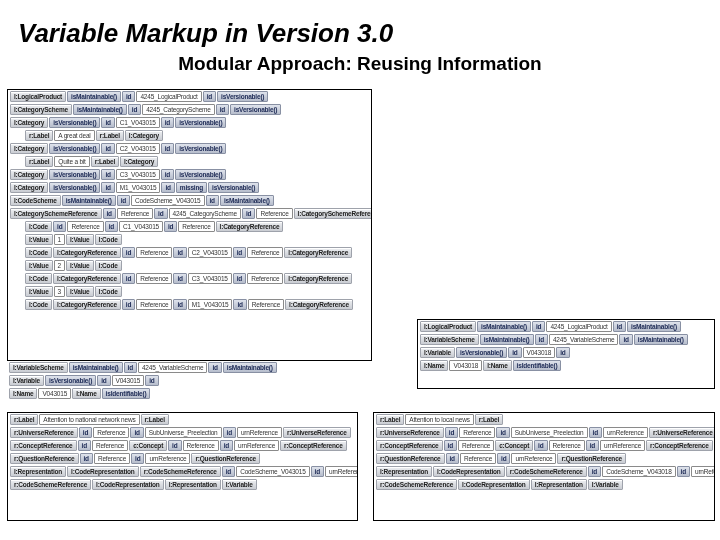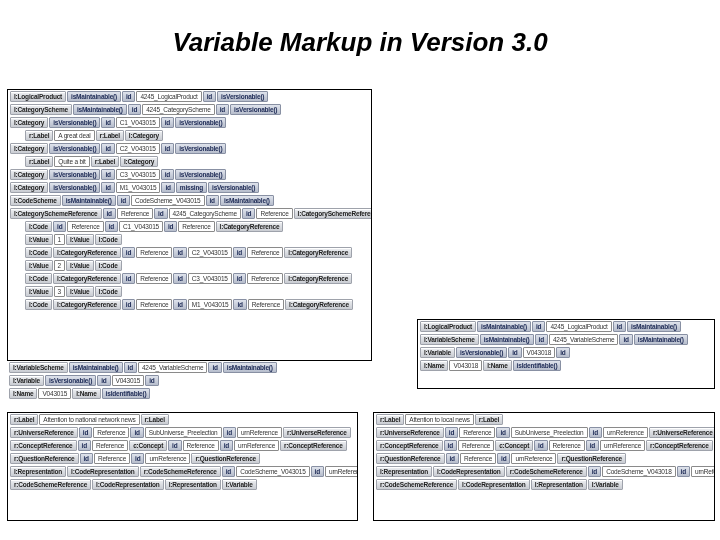--- a/index.html
+++ b/index.html
@@ -12,25 +12,25 @@
     overflow: hidden;
   }
   .slide {
     width: 720px;
     height: 540px;
     position: relative;
     box-sizing: border-box;
     padding: 18px 18px 0 18px;
   }
   .title {
-    text-align: center;
+    text-align: left;
     font-size: 26px;
     font-weight: bold;
     font-style: italic;
-    margin: 9px 0 4px 0;
+    margin: 0 0 4px 0;
   }
   .subtitle {
     text-align: center;
     font-size: 19px;
     font-weight: bold;
     margin: 0 0 10px 0;
   }
 
   
   .panel {
@@ -86,20 +86,21 @@
   
   .free {
     position: absolute;
   }
 </style>
 </head>
 <body>
 
 <div class="slide">
   <h1 class="title">Variable Markup in Version 3.0</h1>
+  <h2 class="subtitle">Modular Approach: Reusing Information</h2>
 
   <div class="panel panel-a" id="panelA">
       <div class="indent-0">
         <div class="row">
           <span class="tok tok-elem">l:LogicalProduct</span>
           <span class="tok tok-attr">isMaintainable()</span>
           <span class="tok tok-attr">id</span>
           <span class="tok tok-val">4245_LogicalProduct</span>
           <span class="tok tok-attr">id</span>
           <span class="tok tok-attr">isVersionable()</span>

